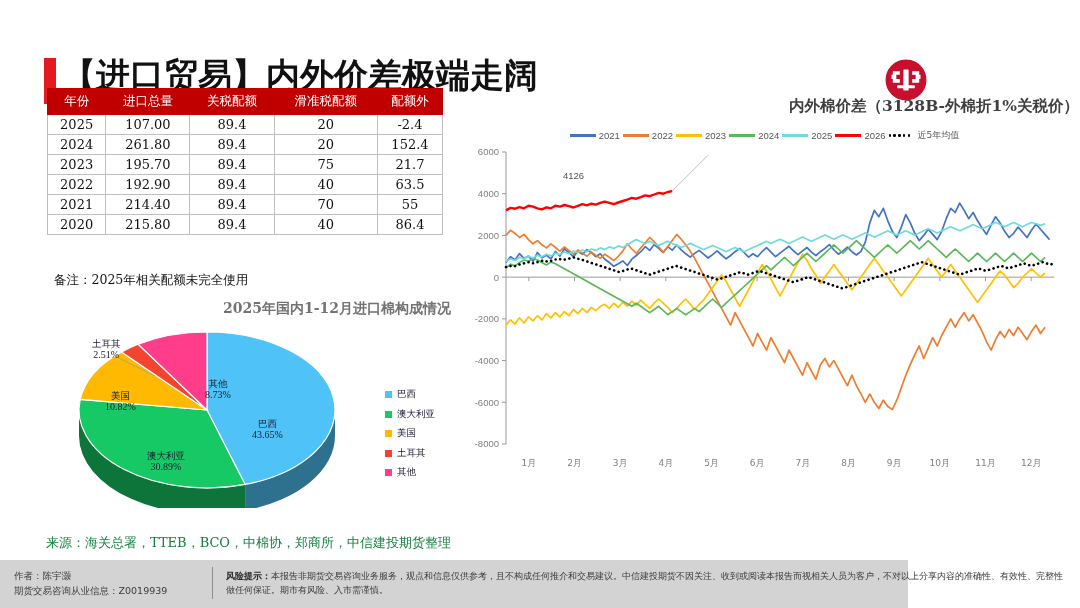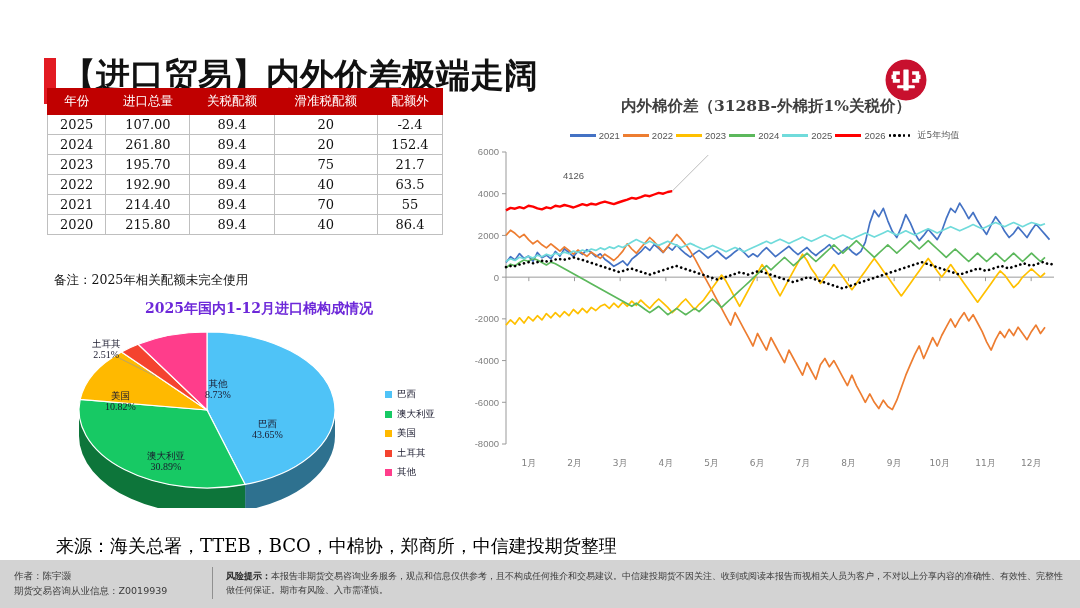--- a/index.html
+++ b/index.html
@@ -49,47 +49,47 @@
   }
   #table-note {
     position: absolute; left: 54px; top: 272px;
     font-family: "DejaVu Serif", "Liberation Serif", serif;
     font-size: 12.5px; color: #111;
   }
 
   
   #pie-block { position: absolute; left: 47px; top: 300px; width: 440px; height: 215px; }
   #pie-title {
-    position: absolute; left: 12px; top: 0; width: 400px; text-align: center;
-    font-family: "DejaVu Serif", "Liberation Serif", serif;
-    font-size: 14px; font-weight: bold; color: #6d28d9;
+    position: absolute; left: 4px; top: 0; width: 400px; text-align: right;
+    font-family: "DejaVu Serif", "Liberation Serif", serif;
+    font-size: 14px; font-weight: bold; color: #737373;
   }
   #pie-canvas { position: absolute; left: 0px; top: 28px; }
   .pie-label {
     position: absolute; text-align: center; line-height: 1.2;
     font-family: "DejaVu Serif", "Liberation Serif", serif;
     font-size: 9.5px; color: #1a1a2e; white-space: nowrap;
   }
   .pie-label .pct { font-family: "Liberation Serif", serif; font-size: 10px; }
   #pie-legend { position: absolute; left: 338px; top: 88px; }
   .pie-legend-row { display: flex; align-items: center; gap: 5px; margin-bottom: 6.5px; }
   .pie-legend-sw { width: 7px; height: 7px; }
   .pie-legend-lb { font-family: "DejaVu Serif", "Liberation Serif", serif; font-size: 9.5px; color: #1a1a2e; }
 
   
   #source-line {
-    position: absolute; left: 56px; top: 534px;
-    font-family: "DejaVu Serif", "Liberation Serif", serif;
-    font-size: 18px; color: #000000;
+    position: absolute; left: 46px; top: 534px;
+    font-family: "DejaVu Serif", "Liberation Serif", serif;
+    font-size: 13px; color: #15803d;
   }
 
   
   #line-block { position: absolute; left: 466px; top: 92px; width: 600px; height: 408px; }
   #line-title {
-    position: absolute; left: 0; top: 4px; width: 600px; text-align: center;
+    position: absolute; left: 13px; top: 4px; width: 600px; text-align: right;
     font-family: "DejaVu Serif", "Liberation Serif", serif;
     font-size: 15.5px; font-weight: bold; color: #3f3f3f;
   }
   #line-legend {
     position: absolute; left: 0; top: 37px; width: 600px;
     display: flex; justify-content: center; align-items: center; gap: 0px;
   }
   .ll-item { display: flex; align-items: center; gap: 3px; margin-right: 3px; }
   .ll-bar { width: 26px; height: 3px; }
   .ll-dots { width: 26px; display: flex; gap: 2.2px; }
@@ -99,21 +99,21 @@
   #line-svg { position: absolute; left: 0; top: 52px; }
   .ytick, .xtick { font-family: "Liberation Sans", sans-serif; font-size: 9.5px; fill: #808080; }
   .xtick.cn { font-family: "DejaVu Sans", sans-serif; font-size: 9px; }
   #annot-4126 {
     position: absolute; left: 97px; top: 78px;
     font-family: "Liberation Sans", sans-serif; font-size: 9.5px; color: #555;
   }
 
   
   #footer {
-    position: absolute; left: 0; top: 560px; width: 1080px; height: 48px;
+    position: absolute; left: 0; top: 560px; width: 908px; height: 48px;
     background: #D3D3D3;
   }
   #footer-author {
     position: absolute; left: 14px; top: 9px;
     font-family: "DejaVu Sans", sans-serif; font-size: 9.5px; color: #3a3a3a; line-height: 1.55;
   }
   #footer-divider { position: absolute; left: 212px; top: 7px; width: 1px; height: 32px; background: #909090; }
   #footer-risk {
     position: absolute; left: 226px; top: 9px; width: 838px;
     font-family: "DejaVu Sans", sans-serif; font-size: 9px; color: #3a3a3a; line-height: 1.6;

